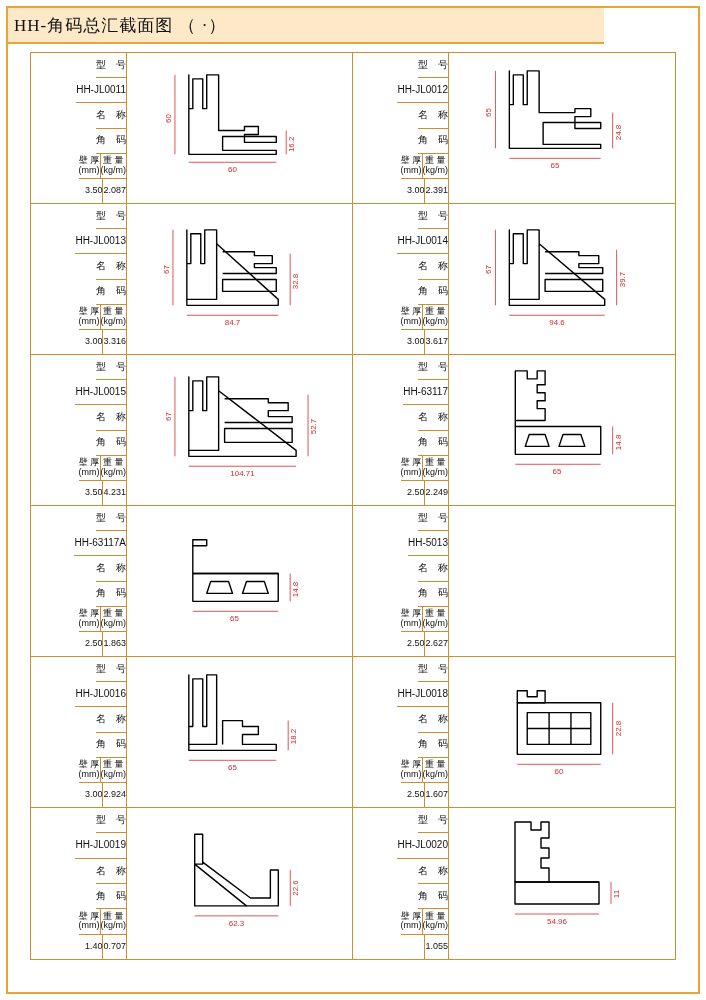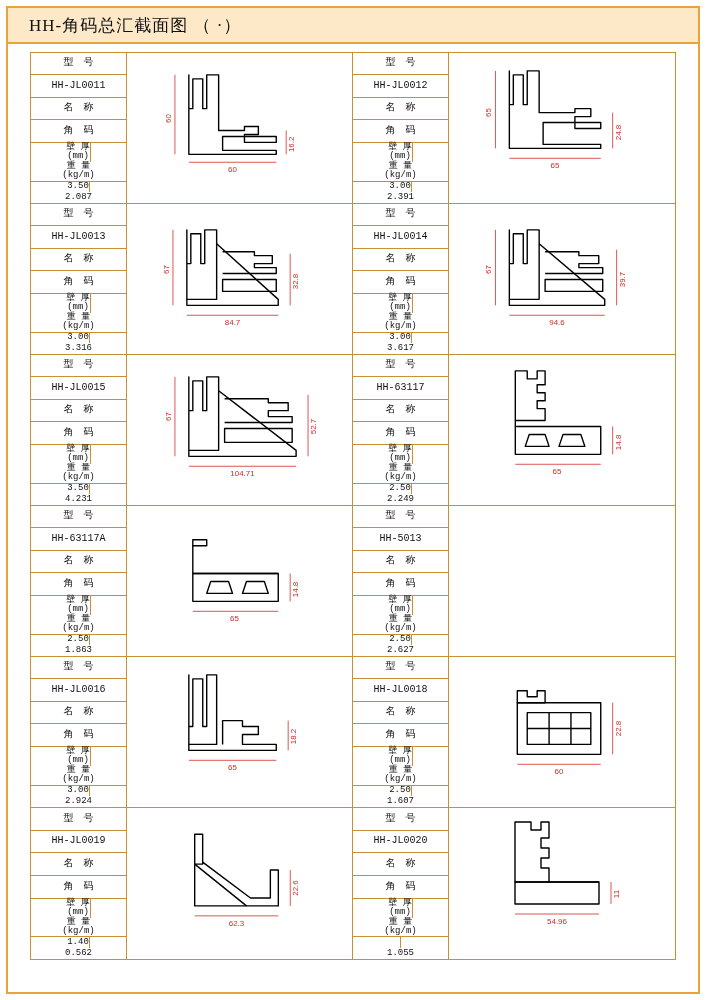--- a/index.html
+++ b/index.html
@@ -28,28 +28,28 @@
     top: 6px;
     right: 6px;
     bottom: 6px;
     border: 2px solid #e8a33d;
     box-sizing: border-box;
   }
   .title-bar {
     position: absolute;
     left: 8px;
     top: 8px;
-    width: 690px;
+    width: 596px;
     height: 36px;
     background: #fde9c8;
     border-bottom: 2px solid #e8a33d;
     box-sizing: border-box;
     display: flex;
     align-items: center;
-    padding-left: 21px;
+    padding-left: 6px;
   }
   .title-text {
     font-size: 17px;
     letter-spacing: 1px;
     color: #111;
     font-family: "Liberation Serif", serif;
     font-weight: normal;
   }
   
   .grid {
@@ -76,38 +76,38 @@
   .cell:nth-child(11), .cell:nth-child(12) { border-bottom: none; }
 
   
   .spec {
     width: 96px;
     min-width: 96px;
     box-sizing: border-box;
     border-right: 1px solid #c89030;
     display: flex;
     flex-direction: column;
-    font-family: Liberation Mono, monospace;
+    font-family: Liberation Sans, sans-serif;
     font-size: 10px;
     color: #111;
+    align-items: flex-end;
   }
   .spec .row {
     flex: 1;
     border-bottom: 1px solid #c89030;
     display: flex;
     align-items: center;
     justify-content: center;
     text-align: center;
     box-sizing: border-box;
     line-height: 1.05;
   }
   .spec .row.last { border-bottom: none; }
   .spec .row.split {
     padding: 0;
-    flex-direction: column;
   }
   .spec .half {
     flex: 1;
     display: flex;
     align-items: center;
     justify-content: center;
     height: 100%;
     box-sizing: border-box;
     text-align: center;
     font-size: 9px;
@@ -557,21 +557,21 @@
             <span>壁 厚</span>
             <span>(mm)</span>
           </div>
           <div class="half two-line">
             <span>重 量</span>
             <span>(kg/m)</span>
           </div>
         </div>
         <div class="row split last">
           <div class="half left">1.40</div>
-          <div class="half">0.562</div>
+          <div class="half">0.707</div>
         </div>
       </div>
       <div class="drawing">
         <svg viewBox="0 0 226 151" preserveAspectRatio="xMidYMid meet">
           <g fill="none" stroke="#000" stroke-width="1.4" stroke-linejoin="round">
             <path d="M68 26 L76 26 L76 56 L68 56 Z"></path>
             <path d="M68 56 L120 98 L152 98 L152 62 L144 62 L144 90 L124 90 L76 54 L76 56"></path>
             <path d="M68 56 L68 98 L120 98"></path>
           </g>
           <g stroke="#d42a2a" stroke-width="0.8" fill="none">

